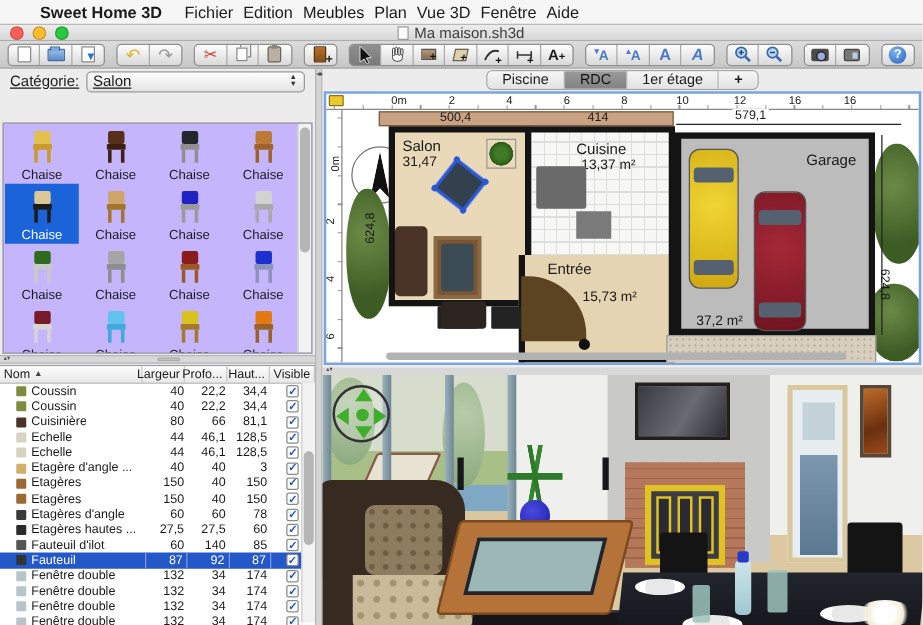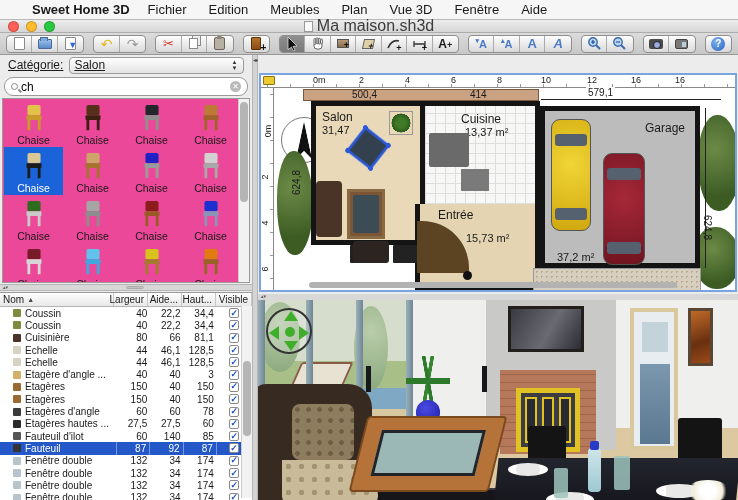--- a/index.html
+++ b/index.html
@@ -15,21 +15,21 @@
   .menubar .appname { font-weight:bold; }
   .menubar .mitem { white-space:nowrap; }
 
   
   .titlebar { position:absolute; top:20px; left:0; right:0; height:13px;
     background:linear-gradient(#ededed,#d6d6d6); border-bottom:1px solid #adadad;
     display:flex; align-items:center; }
   .lights { position:absolute; left:8px; top:1px; display:flex; gap:7px; }
   .light { width:11px; height:11px; border-radius:50%; border:1px solid rgba(0,0,0,.2); }
   .light.red{background:#ff5f57}.light.yellow{background:#febc2e}.light.green{background:#28c840}
-  .wtitle { margin:0 auto; font-size:16px; color:#3c3c3c; display:flex; align-items:center; gap:4px; }
+  .wtitle { margin:0 auto; font-size:12px; color:#3c3c3c; display:flex; align-items:center; gap:4px; }
   .doc-ic { width:9px; height:11px; background:#fafafa; border:1px solid #999; display:inline-block; }
 
   
   .toolbar { position:absolute; top:33px; left:0; right:0; height:22px;
     background:linear-gradient(#dcdcdc,#c7c7c7); border-bottom:1px solid #979797;
     display:flex; align-items:center; gap:9px; padding:0 6px; }
   .tgroup { display:flex; height:18px; border:1px solid #8f8f8f; border-radius:4px;
     background:linear-gradient(#fdfdfd,#d9d9d9); overflow:hidden; }
   .tbtn { width:29px; height:100%; display:flex; align-items:center; justify-content:center;
     border-right:1px solid #aaa; cursor:default; }
@@ -71,21 +71,21 @@
   .select{flex:1;height:17px;background:linear-gradient(#fefefe,#e3e3e3);border:1px solid #9a9a9a;border-radius:4px;display:flex;align-items:center;padding:0 4px;font-size:12px;position:relative;}
   .select .stepper{position:absolute;right:2px;top:1px;bottom:1px;width:13px;display:flex;flex-direction:column;align-items:center;justify-content:center;font-size:6px;color:#333;line-height:6px;}
   .searchrow{position:absolute;top:22px;left:4px;right:4px;height:19px;}
   .searchbox{width:100%;height:100%;border:1px solid #9a9a9a;border-radius:9px;background:#fff;display:flex;align-items:center;padding:0 6px;gap:3px;}
   .searchbox input{border:none;outline:none;flex:1;font-size:12px;font-family:inherit;background:transparent;}
   .mag{width:7px;height:7px;border:1.5px solid #888;border-radius:50%;position:relative;flex:none;}
   .mag::after{content:"";position:absolute;left:6px;top:6px;width:4px;height:1.5px;background:#888;transform:rotate(45deg);}
   .clear-btn{width:11px;height:11px;border-radius:50%;background:#b9b9b9;color:#fff;font-size:8px;display:flex;align-items:center;justify-content:center;flex:none;}
 
   
-  .catalog{position:absolute;top:43px;left:2px;right:2px;height:185px;background:#ec4899;border:1px solid #9a9a9a;overflow:hidden;}
+  .catalog{position:absolute;top:43px;left:2px;right:2px;height:185px;background:#c4b5fd;border:1px solid #9a9a9a;overflow:hidden;}
   .catgrid{display:grid;grid-template-columns:repeat(4,59px);padding-left:1px;}
   .catitem{height:48px;display:flex;flex-direction:column;align-items:center;justify-content:flex-end;padding:1px 0;}
   .catitem .thumb{flex:1;display:flex;align-items:center;justify-content:center;}
   .catitem .clabel{font-size:10.5px;line-height:11px;}
   .catitem.selected{background:#1a63d8;}
   .catitem.selected .clabel{color:#fff;}
   .cat-scroll{position:absolute;right:0;top:0;bottom:0;width:11px;background:#f2f2f2;border-left:1px solid #ccc;}
   .cat-scroll .thumbv{position:absolute;left:1px;right:1px;top:3px;height:100px;background:#b5b5b5;border-radius:5px;}
 
   .hsplit{position:absolute;top:229px;left:0;right:0;height:7px;background:#d8d8d8;border-top:1px solid #b5b5b5;border-bottom:1px solid #b5b5b5;font-size:5px;color:#555;line-height:5px;padding-left:3px;}
@@ -237,21 +237,21 @@
   .navpad .ctr{left:17px;top:17px;width:10px;height:10px;border:none;border-radius:50%;background:#3fae2a;}
 </style>
 </head>
 <body>
 
 <div class="app">
 
   <div class="menubar">
     <span class="apple"></span>
     <span class="appname">Sweet Home 3D</span>
-    <span style="display:flex;gap:22px;text-align:center;">
+    <span style="display:flex;gap:8px;text-align:center;">
 
     <span class="mitem">Fichier</span>
         <span class="mitem">Edition</span>
         <span class="mitem">Meubles</span>
         <span class="mitem">Plan</span>
         <span class="mitem">Vue 3D</span>
         <span class="mitem">Fenêtre</span>
         <span class="mitem">Aide</span>
       </span>
   </div>
@@ -400,27 +400,20 @@
         <span class="catlabel">Catégorie:</span>
         <span class="select">
           <span>Salon</span>
           <span class="stepper">
               <span>▲</span>
               <span>▼</span>
             </span>
         </span>
       </div>
 
-      <div class="searchrow">
-        <span class="searchbox">
-          <span class="mag"></span>
-          <input value="ch" style="">
-          <span class="clear-btn">✕</span>
-        </span>
-      </div>
 
       <div class="catalog">
         <div class="catgrid">
 
             <div class="catitem" style="--c1: #c89a2a; --c2: #e2c24a;">
               <span class="thumb">
                 <svg viewBox="0 0 32 32" width="30" height="32">
                   <rect x="9" y="2" width="14" height="11" rx="2" fill="var(--c2)"></rect>
                   <rect x="8" y="13" width="16" height="5" rx="1" fill="var(--c1)"></rect>
                   <rect x="9" y="18" width="3" height="11" fill="var(--c1)"></rect>
@@ -614,21 +607,21 @@
             <div class="thumbv"></div>
           </div>
       </div>
 
       <div class="hsplit">▴▾<span class="dimple"></span></div>
 
       <div class="ftable">
         <div class="thead">
           <span class="th c-name sorted">Nom</span>
           <span class="th c-num">Largeur</span>
-          <span class="th c-num">Aide...</span>
+          <span class="th c-num">Profo...</span>
           <span class="th c-num">Haut...</span>
           <span class="th c-vis">Visible</span>
         </div>
         <div class="tbody">
 
             <div class="trow">
               <span class="td c-name">
                 <i class="ficon" style="--c1: #7d8c3f;"></i>
                 <span class="nm">Coussin</span>
               </span>
@@ -840,20 +833,28 @@
           </div>
       </div>
     </div>
 
     <div class="vsplit">
         <span class="varr">◂▸</span>
       </div>
 
     <div class="right">
 
+      <div class="tabbar">
+        <div class="tabset">
+          <span class="tab">Piscine</span>
+          <span class="tab selected">RDC</span>
+          <span class="tab">1er étage</span>
+          <span class="tab addtab">+</span>
+        </div>
+      </div>
 
       <div class="plan">
         <div class="hruler">
 
         <span>0m</span>
             <span>2</span>
             <span>4</span>
             <span>6</span>
             <span>8</span>
             <span>10</span>

